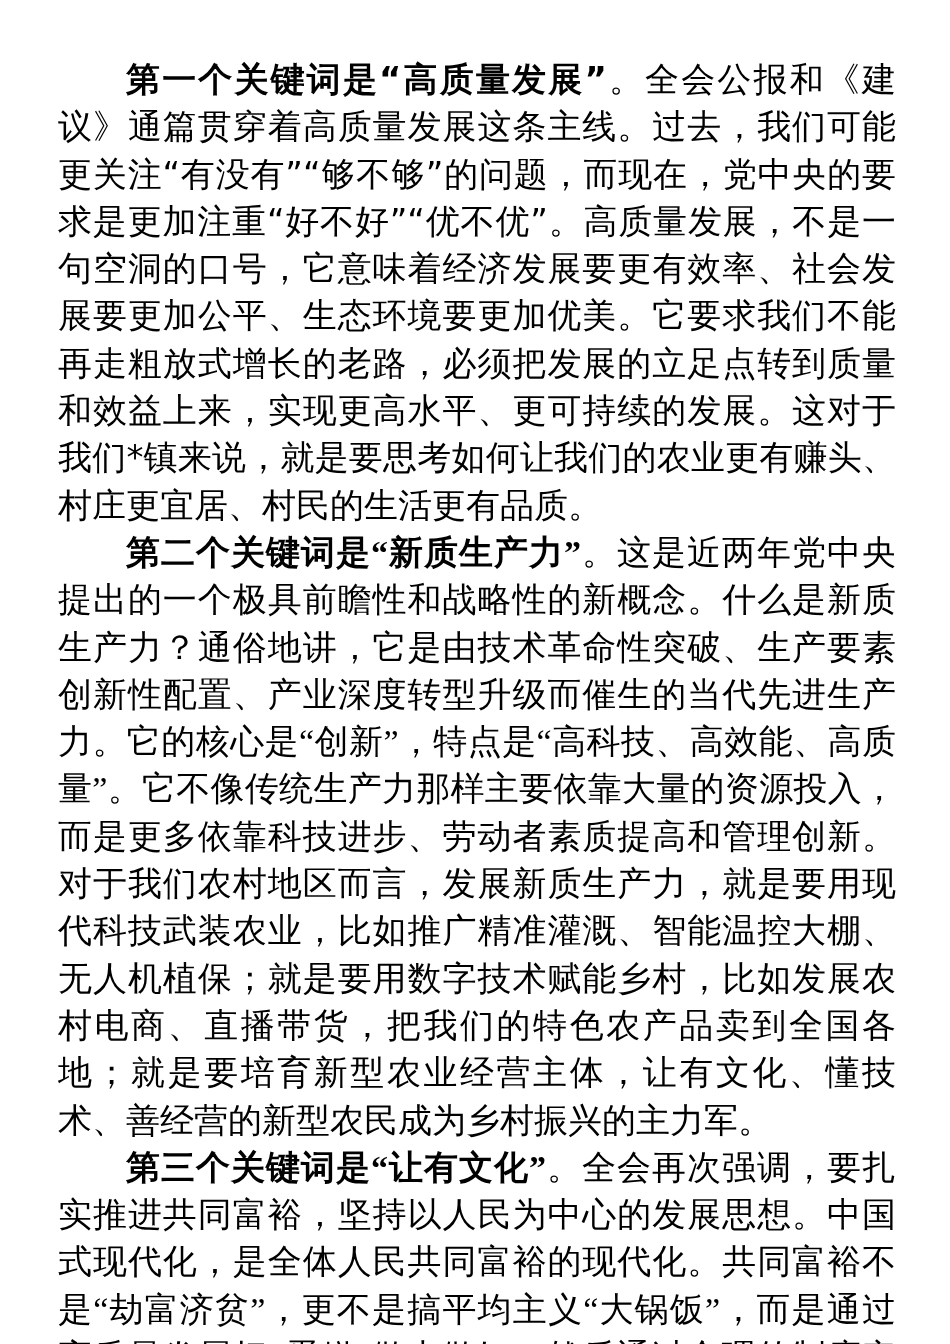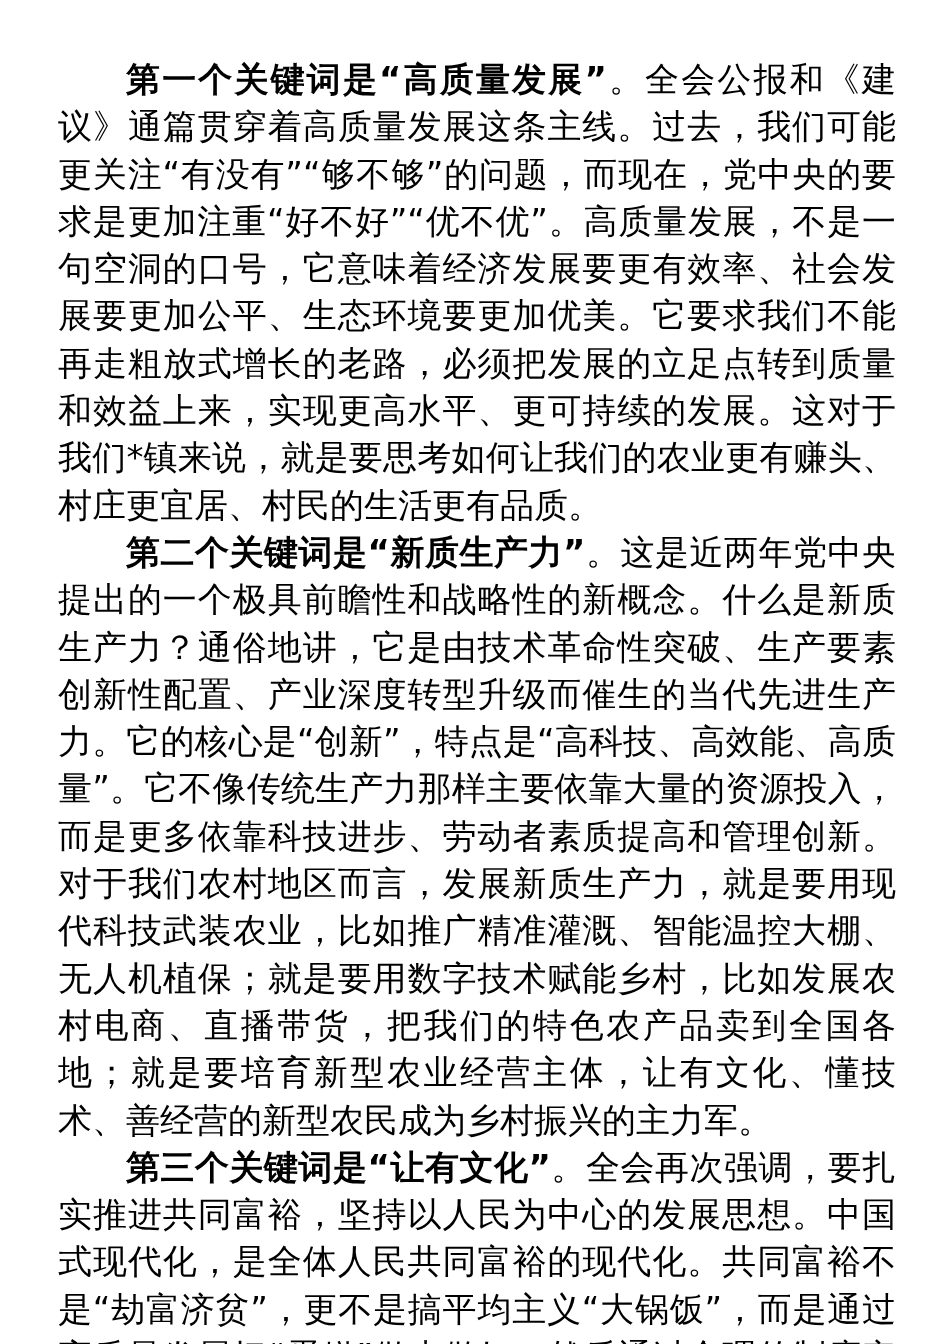--- a/index.html
+++ b/index.html
@@ -32,20 +32,21 @@
     line-height: 47.3px;
     color: #000000;
     text-align: justify;
     text-justify: inter-ideograph;
     letter-spacing: 0px;
     font-weight: 400;
     word-break: break-all;
   }
   .para + .para {
     margin-top: 0px;
+    font-family: Liberation Serif, serif;
   }
   .kw {
     font-weight: 700;
   }
 </style>
 </head>
 <body>
 
 <div id="page">
   <div id="doc-body">

